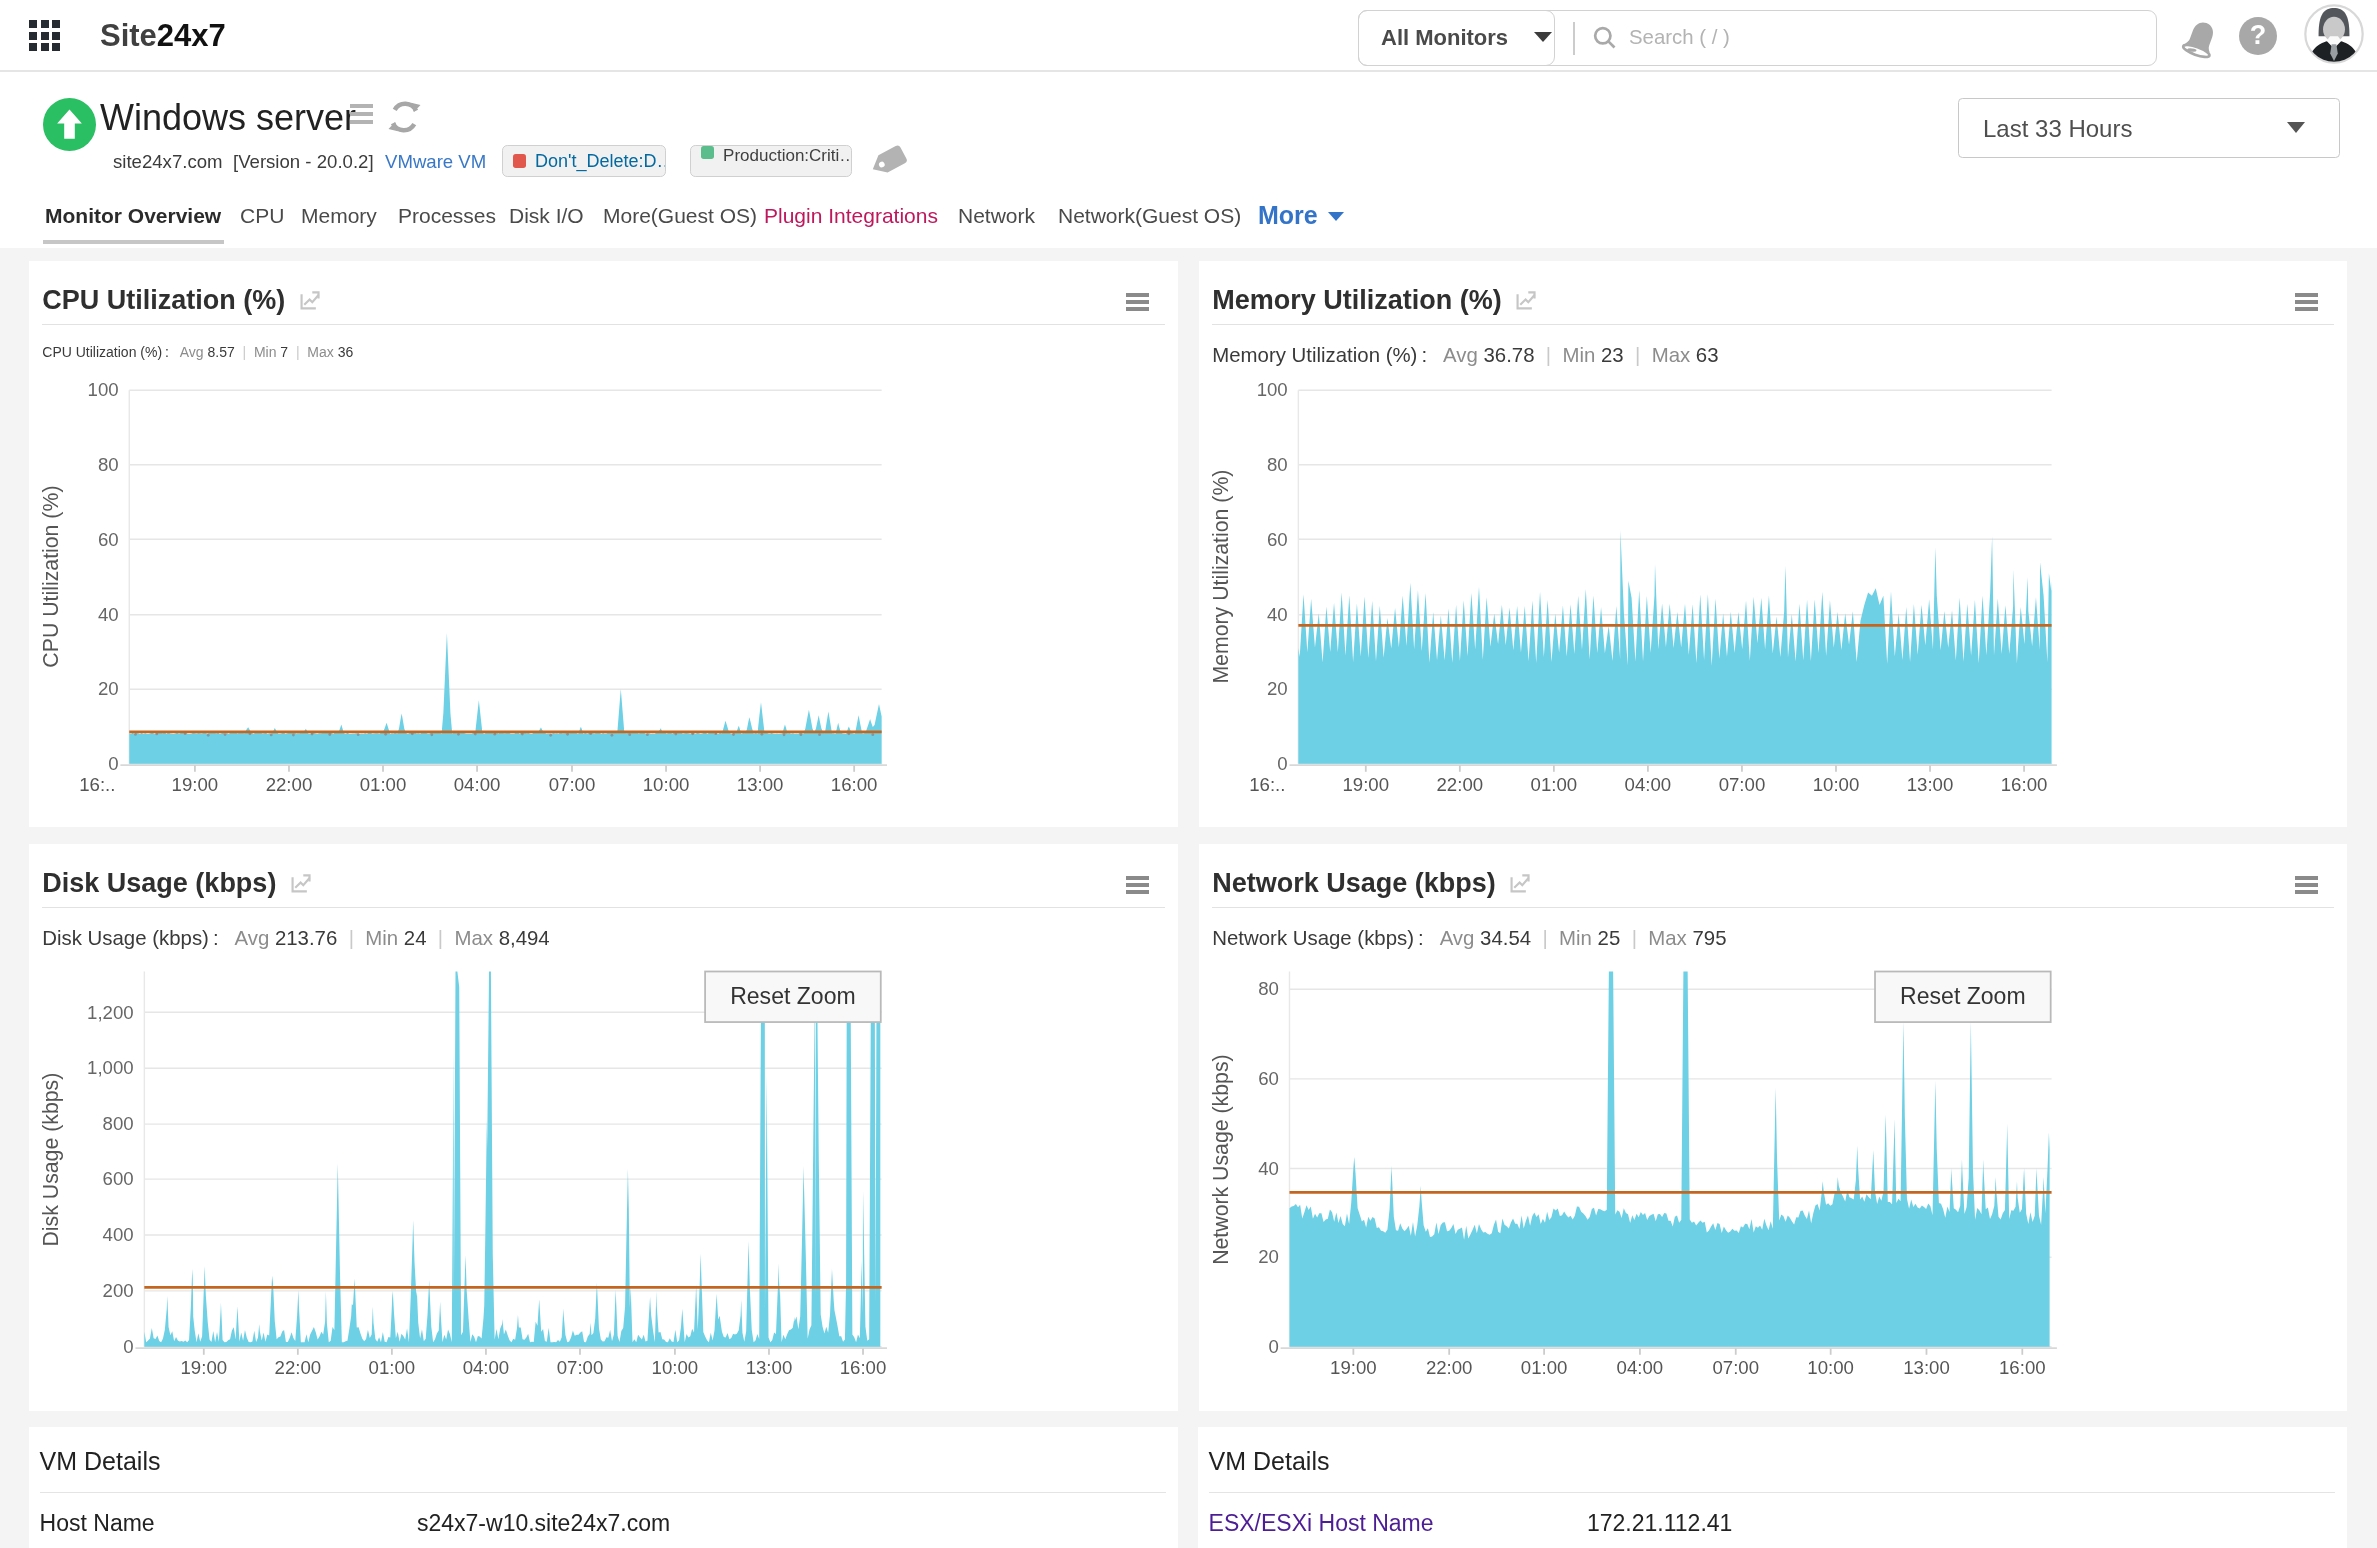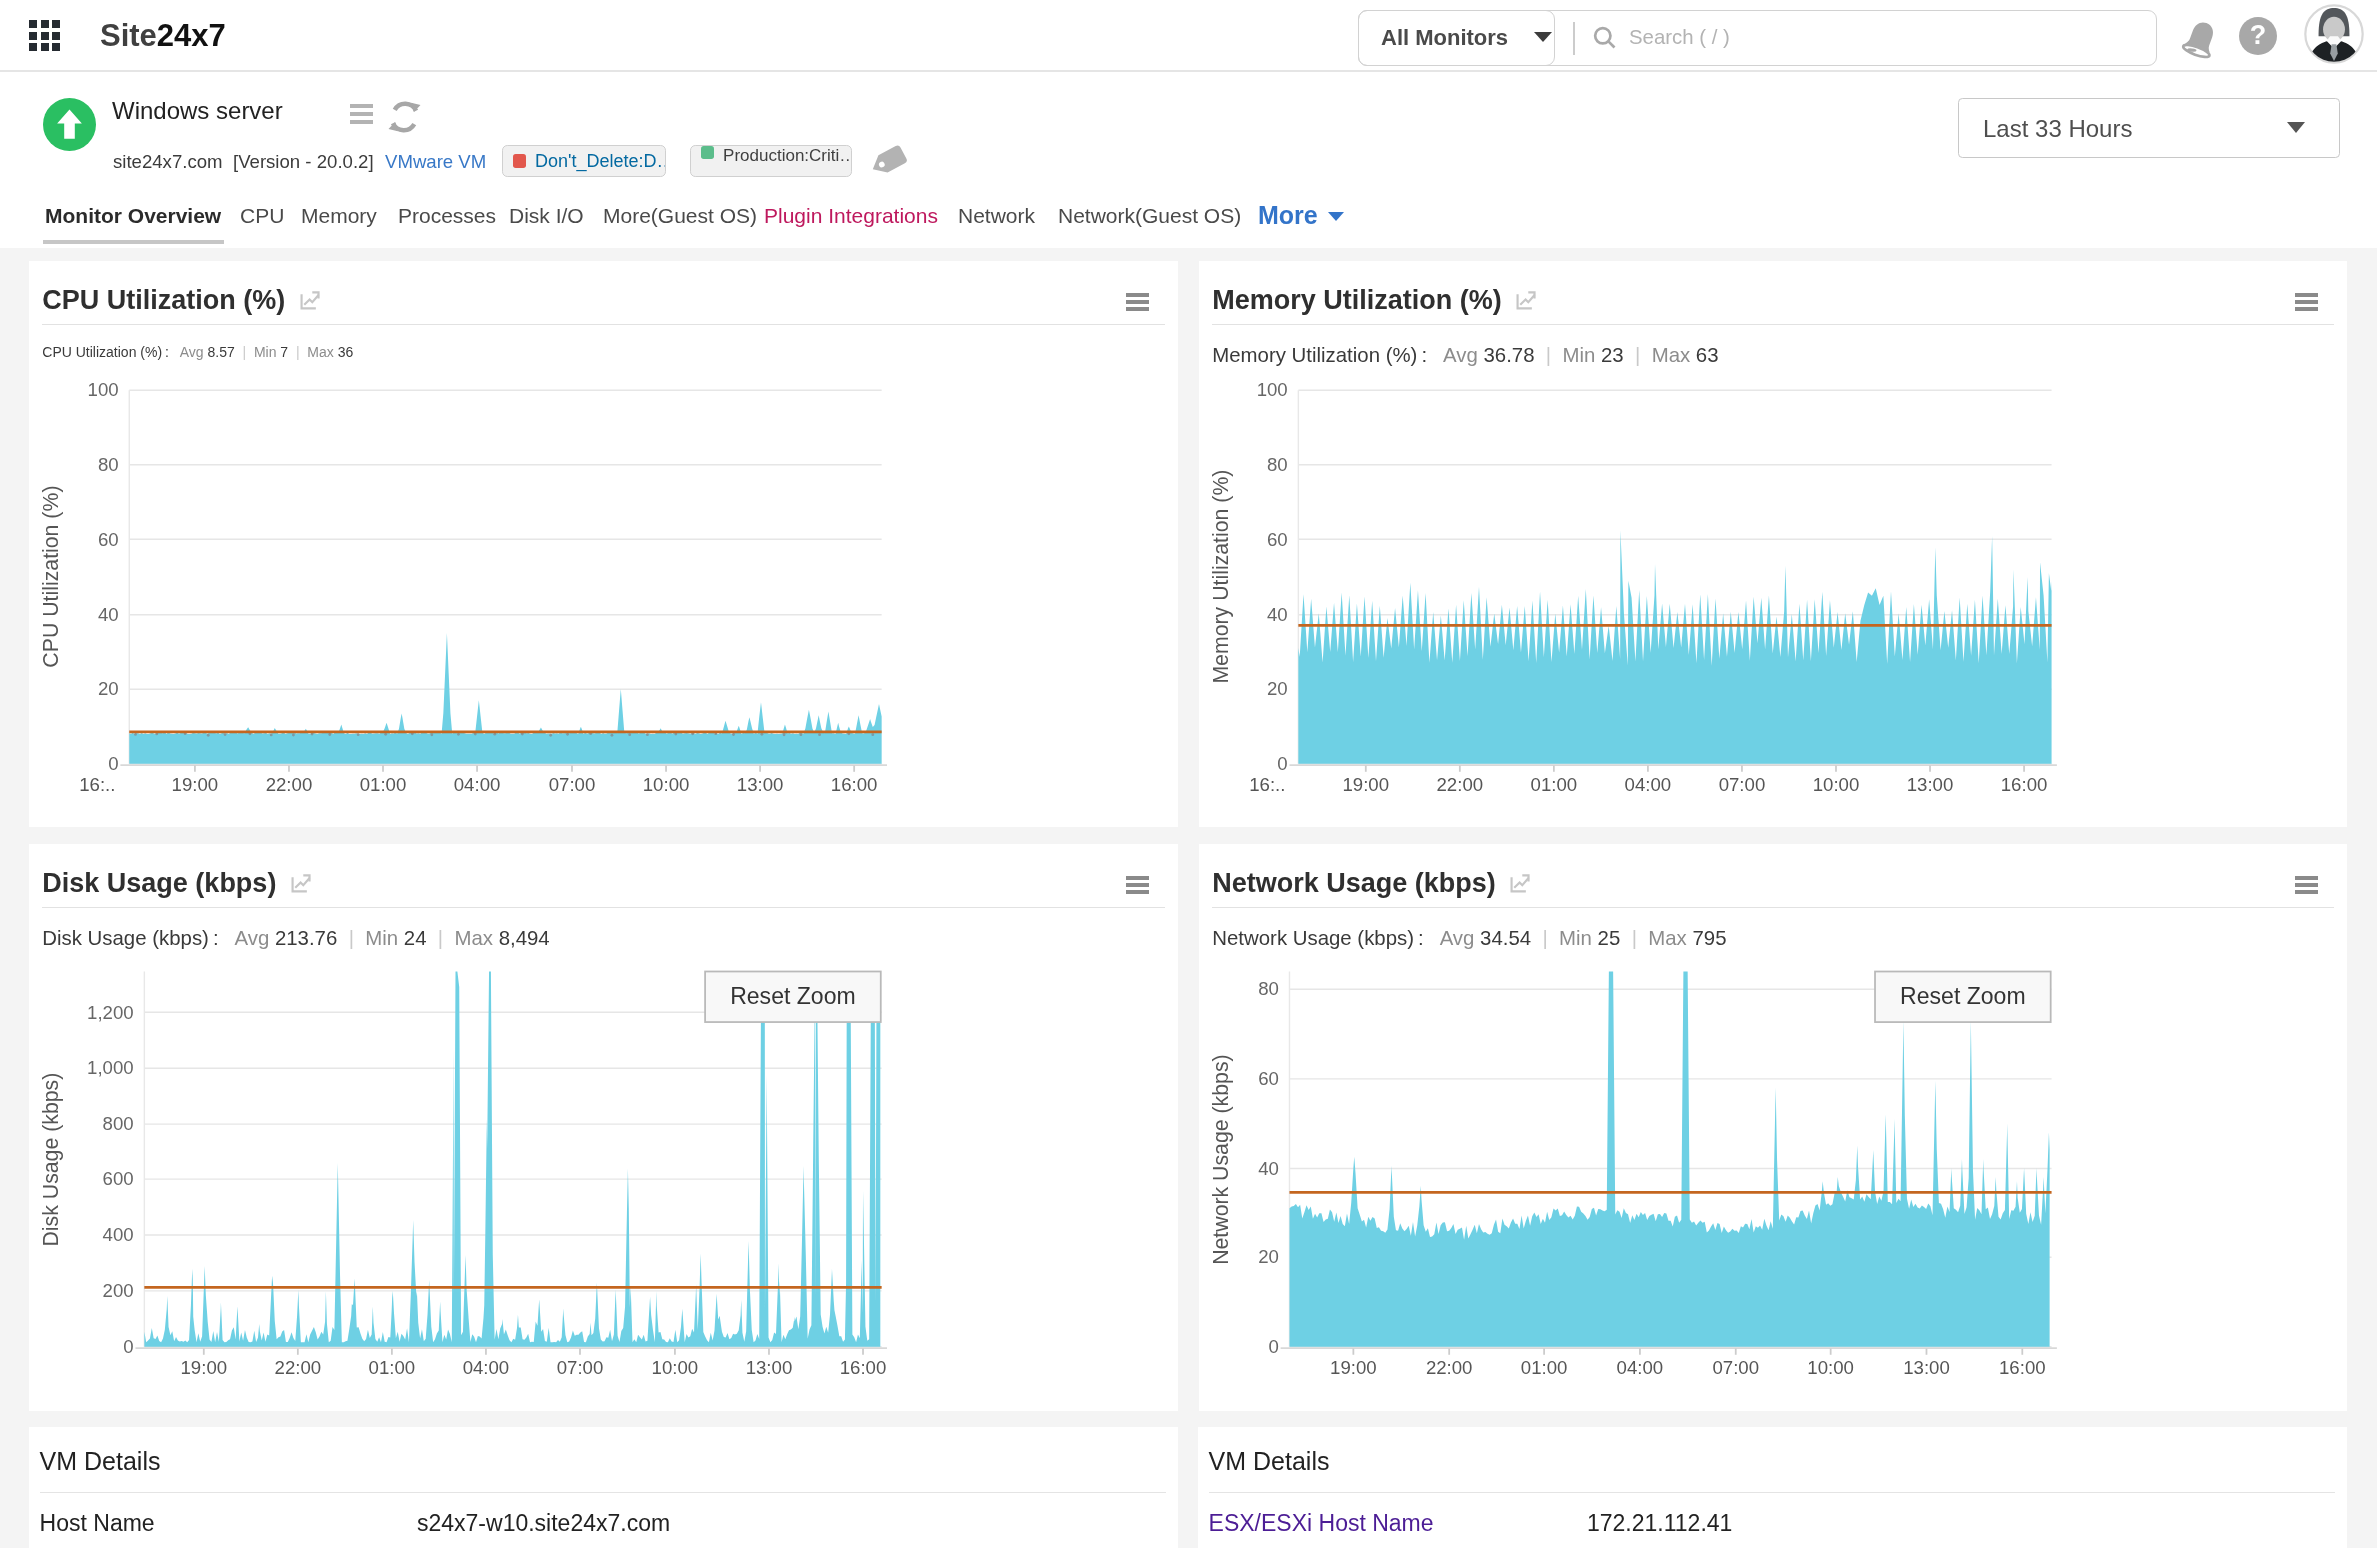--- a/index.html
+++ b/index.html
@@ -52,21 +52,21 @@
       <path d="M5 68 C7 49 19.5 44 26 42.2 L34 50.5 L42 42.2 C48.5 44 61 49 63 68 Z" fill="#1d2124"></path>
       <path d="M27 40 L34 50.5 L41 40 L38.5 36.5 L29.5 36.5 Z" fill="#fafafa"></path>
       <path d="M31.3 45.5 L36.7 45.5 L38.3 56 L34 64.5 L29.7 56 Z" fill="#989ea2"></path>
     </g>
   </svg>
 
 <svg width="53" height="53" viewBox="0 0 60 60" style="position:absolute;left:43px;top:98px">
     <circle cx="30" cy="30" r="30" fill="#2abf62"></circle>
     <path d="M30 13 L44 29 L36 29 L36 46 L24 46 L24 29 L16 29 Z" fill="#fff"></path>
   </svg>
-<div style="position:absolute;left:112px;top:97px;font-size:24px;color:#222">Windows server</div>
+<div style="position:absolute;left:100px;top:97px;font-size:36px;color:#222">Windows server</div>
 <div style="position:absolute;left:350px;top:104px;width:23px">
 <div style="height:4.4px;background:#b3b3b3;margin-bottom:3.5px"></div>
 <div style="height:4.4px;background:#b3b3b3;margin-bottom:3.5px"></div>
 <div style="height:4.4px;background:#b3b3b3"></div>
   </div>
 <svg width="41" height="32" viewBox="0 0 46 36" style="position:absolute;left:384px;top:101px">
     <g fill="none" stroke="#a7a7a7" stroke-width="5">
       <path d="M36 11 A13.5 13.5 0 0 0 12 10"></path>
       <path d="M10 25 A13.5 13.5 0 0 0 34 26"></path>
     </g>

